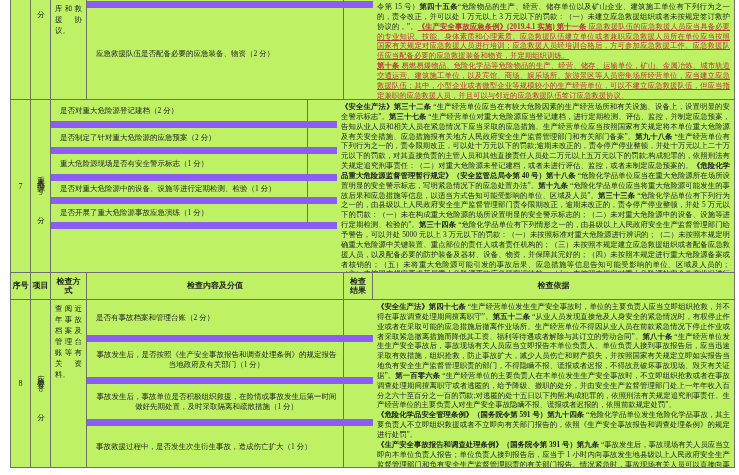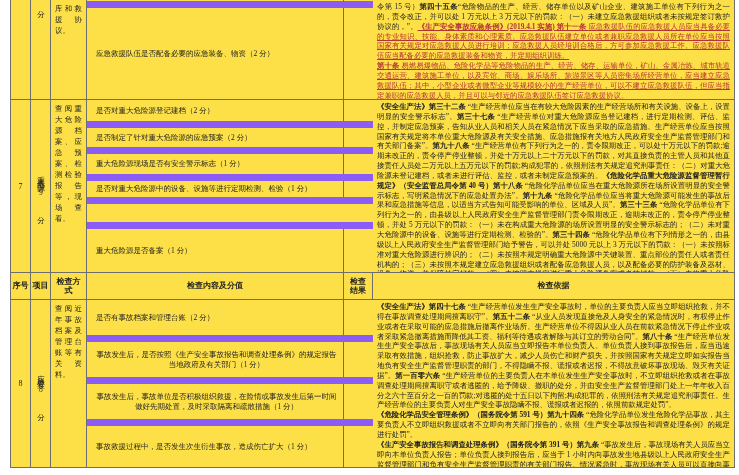--- a/index.html
+++ b/index.html
@@ -6,21 +6,21 @@
   html,body { background:#ffffff; }
   body {
     width:739px; height:475px; overflow:hidden; position:relative;
     font-family:"Liberation Serif","DejaVu Serif",serif;
     color:#222;
   }
   .page { position:absolute; left:0; top:0; width:739px; height:475px; background:#fff; }
   .table {
     position:absolute; left:10px; top:0; width:725px; height:468px;
     border-left:1px solid #6e6e6e; border-right:1px solid #6e6e6e;
-    display:flex; flex-direction:column; background:#fde047;
+    display:flex; flex-direction:column; background:#bef264;
   }
   .band { display:flex; border-bottom:1px solid #6e6e6e; overflow:hidden; }
   .cell { border-right:1px solid #6e6e6e; overflow:hidden; }
   .c1 { width:20px; display:flex; align-items:center; justify-content:center; font-size:8px; }
   .c2 { width:20px; display:flex; flex-direction:column; align-items:center; font-size:7.6px; }
   .c3 { width:36px; font-size:7.4px; line-height:11px; padding:3px 4px; text-align:justify; }
   .c45 { width:286px; display:flex; flex-direction:column; }
   .subrow { display:flex; flex:0 0 auto; }
   .subrow:not(:last-child) { border-bottom:7px solid #8b5cf6;text-align:center; }
   .subrow .content {
@@ -77,43 +77,42 @@
       <div class="cell c6"><span>令第 15 号）</span><span class="b">第四十五条</span><span>“危险物品的生产、经营、储存单位以及矿山企业、建筑施工单位有下列行为之一的，责令改正，并可以处 1 万元以上 3 万元以下的罚款：（一）未建立应急救援组织或者未按规定签订救护协议的，”。</span><span class="b r">《生产安全事故应急条例》(2019.4.1 实施) </span><span class="b r">第十一条 </span><span class="r">应急救援队伍的应急救援人员应当具备必要的专业知识、技能、身体素质和心理素质。应急救援队伍建立单位或者兼职应急救援人员所在单位应当按照国家有关规定对应急救援人员进行培训；应急救援人员经培训合格后，方可参加应急救援工作。应急救援队伍应当配备必要的应急救援装备和物资，并定期组织训练。
 </span><span class="b r">第十条 </span><span class="r">易燃易爆物品、危险化学品等危险物品的生产、经营、储存、运输单位，矿山、金属冶炼、城市轨道交通运营、建筑施工单位，以及宾馆、商场、娱乐场所、旅游景区等人员密集场所经营单位，应当建立应急救援队伍；其中，小型企业或者微型企业等规模较小的生产经营单位，可以不建立应急救援队伍，但应当指定兼职的应急救援人员，并且可以与邻近的应急救援队伍签订应急救援协议。</span></div>
     </div>
 
     <div class="band" style="height:173px">
       <div class="cell c1">7</div>
       <div class="cell c2 center">
         <span class="vert vlabel">重大危险源</span>
         <span class="vert vscore">9 分</span>
       </div>
-      <div class="cell c3">查阅重大危险源档案、应急预案、检测检验报告等，现场查看。</div>
       <div class="c45">
         <div class="subrow" style="height:28px">
           <div class="content">是否对重大危险源登记建档（2 分）</div>
           <div class="result"></div>
         </div>
         <div class="subrow" style="height:26px">
           <div class="content">是否制定了针对重大危险源的应急预案（2 分）</div>
           <div class="result"></div>
         </div>
         <div class="subrow" style="height:27px">
           <div class="content">重大危险源现场是否有安全警示标志（1 分）</div>
           <div class="result"></div>
         </div>
         <div class="subrow" style="height:23px">
           <div class="content">是否对重大危险源中的设备、设施等进行定期检测、检验（1 分）</div>
           <div class="result"></div>
         </div>
         <div class="subrow" style="height:25px">
+          <div class="content">是否开展了重大危险源事故应急演练（1 分）</div>
           <div class="result"></div>
         </div>
         <div class="subrow" style="flex:1">
-          <div class="content">重大危险源是否备案（1 分）</div>
           <div class="result"></div>
         </div>
       </div>
       <div class="cell c6"><span class="b">《安全生产法》第三十二条 </span><span>“生产经营单位应当在有较大危险因素的生产经营场所和有关设施、设备上，设置明显的安全警示标志”。</span><span class="b">第三十七条 </span><span>“生产经营单位对重大危险源应当登记建档，进行定期检测、评估、监控，并制定应急预案，告知从业人员和相关人员在紧急情况下应当采取的应急措施。生产经营单位应当按照国家有关规定将本单位重大危险源及有关安全措施、应急措施报有关地方人民政府安全生产监督管理部门和有关部门备案”。</span><span class="b">第九十八条 </span><span>“生产经营单位有下列行为之一的，责令限期改正，可以处十万元以下的罚款;逾期未改正的，责令停产停业整顿，并处十万元以上二十万元以下的罚款，对其直接负责的主管人员和其他直接责任人员处二万元以上五万元以下的罚款;构成犯罪的，依照刑法有关规定追究刑事责任：（二）对重大危险源未登记建档，或者未进行评估、监控，或者未制定应急预案的。</span><span class="b">《危险化学品重大危险源监督管理暂行规定》（安全监管总局令第 40 号）第十八条 </span><span>“危险化学品单位应当在重大危险源所在场所设置明显的安全警示标志，写明紧急情况下的应急处置办法”。</span><span class="b">第十九条 </span><span>“危险化学品单位应当将重大危险源可能发生的事故后果和应急措施等信息，以适当方式告知可能受影响的单位、区域及人员”。</span><span class="b">第三十三条 </span><span>“危险化学品单位有下列行为之一的，由县级以上人民政府安全生产监督管理部门责令限期改正，逾期未改正的，责令停产停业整顿，并处 5 万元以下的罚款：（一）未在构成重大危险源的场所设置明显的安全警示标志的；（二）未对重大危险源中的设备、设施等进行定期检测、检验的”。</span><span class="b">第三十四条 </span><span>“危险化学品单位有下列情形之一的，由县级以上人民政府安全生产监督管理部门给予警告，可以并处 5000 元以上 3 万元以下的罚款：（一）未按照标准对重大危险源进行辨识的；（二）未按照本规定明确重大危险源中关键装置、重点部位的责任人或者责任机构的；（三）未按照本规定建立应急救援组织或者配备应急救援人员，以及配备必要的防护装备及器材、设备、物资，并保障其完好的；（四）未按照本规定进行重大危险源备案或者核销的；（五）未将重大危险源可能引发的事故后果、应急措施等信息告知可能受影响的单位、区域及人员的；（六）未按照本规定要求开展重大危险源事故应急预案演练的；（七）未按照本规定对重大危险源的安全生产状况进行定期检查，采取措施消除事故隐患的”。</span></div>
     </div>
 
     <div class="hband" style="height:27px">
       <div class="hcell h1">序号</div>
       <div class="hcell h2">项目</div>
       <div class="hcell h3">检查方式</div>

